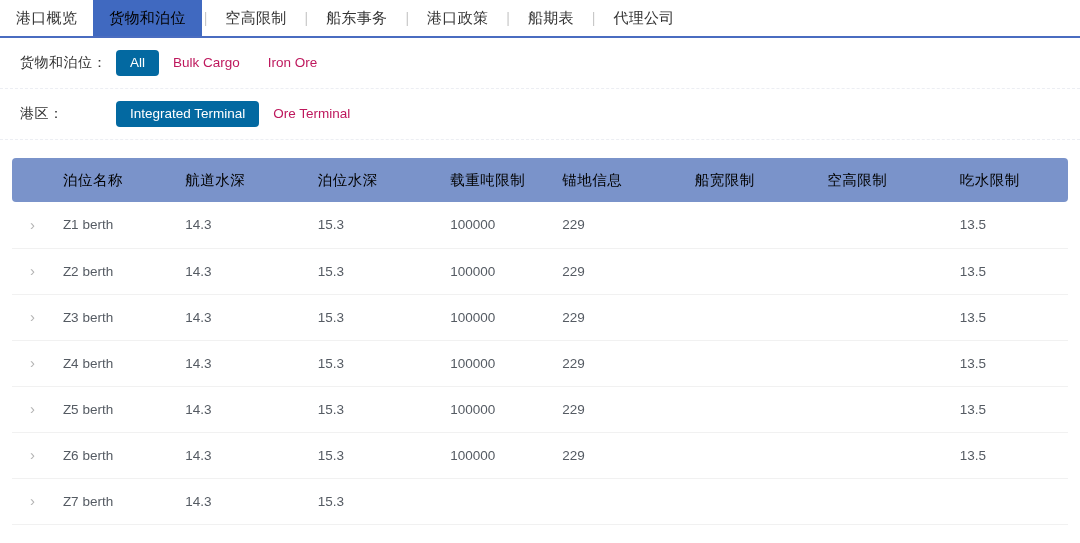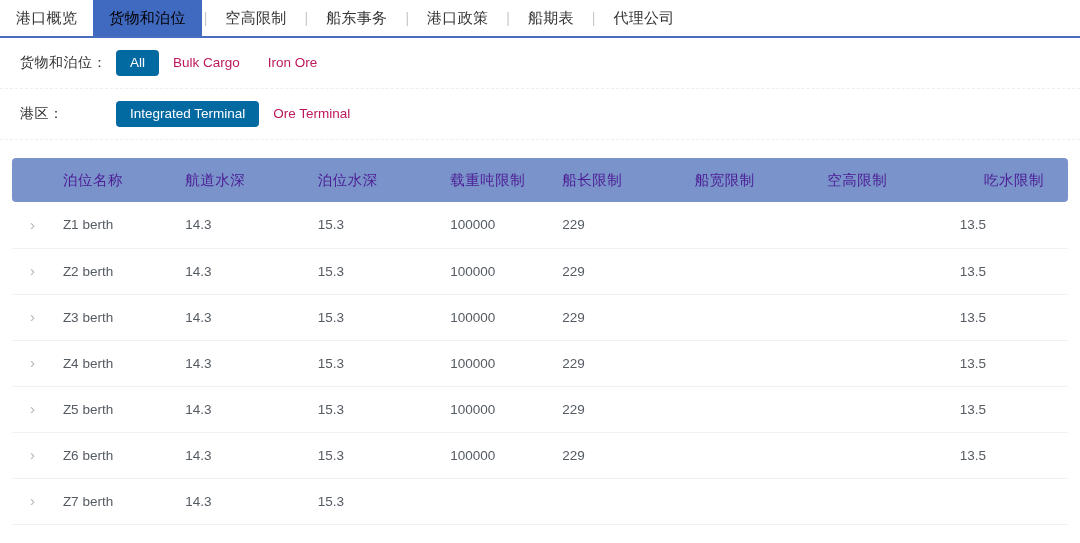--- a/index.html
+++ b/index.html
@@ -83,30 +83,30 @@
     margin-top: 18px;
     padding: 0 12px;
   }
   table.berths {
     width: 100%;
     border-collapse: collapse;
     table-layout: fixed;
   }
   table.berths thead th {
     background: #7a93ca;
-    color: #4c1d95;
+    color: #000000;
     font-size: 14.5px;
     font-weight: normal;
     text-align: left;
     height: 44px;
     padding: 0 0 0 4px;
     letter-spacing: 0.5px;
   }
   table.berths thead th:first-child { border-radius: 4px 0 0 4px; }
-  table.berths thead th:last-child  { border-radius: 0 4px 4px 0; text-align: center; }
+  table.berths thead th:last-child  { border-radius: 0 4px 4px 0; }
 
   table.berths tbody td {
     height: 46px;
     font-size: 13.5px;
     color: #555b63;
     border-bottom: 1px solid #f1f1f1;
     padding: 0 0 0 4px;
     white-space: nowrap;
     overflow: hidden;
   }
@@ -167,21 +167,21 @@
 
 <div class="table-wrap">
   <table class="berths">
     <thead>
       <tr>
           <th class="c-exp"></th>
           <th class="c-name">泊位名称</th>
           <th class="c-chan">航道水深</th>
           <th class="c-bdep">泊位水深</th>
           <th class="c-dwt">载重吨限制</th>
-          <th class="c-len">船长限制</th>
+          <th class="c-len">锚地信息</th>
           <th class="c-beam">船宽限制</th>
           <th class="c-air">空高限制</th>
           <th class="c-draft">吃水限制</th>
         </tr>
     </thead>
     <tbody>
         <tr>
           <td class="c-exp"><span class="chev">›</span></td>
           <td class="c-name">Z1 berth</td>
           <td class="c-chan">14.3</td>

